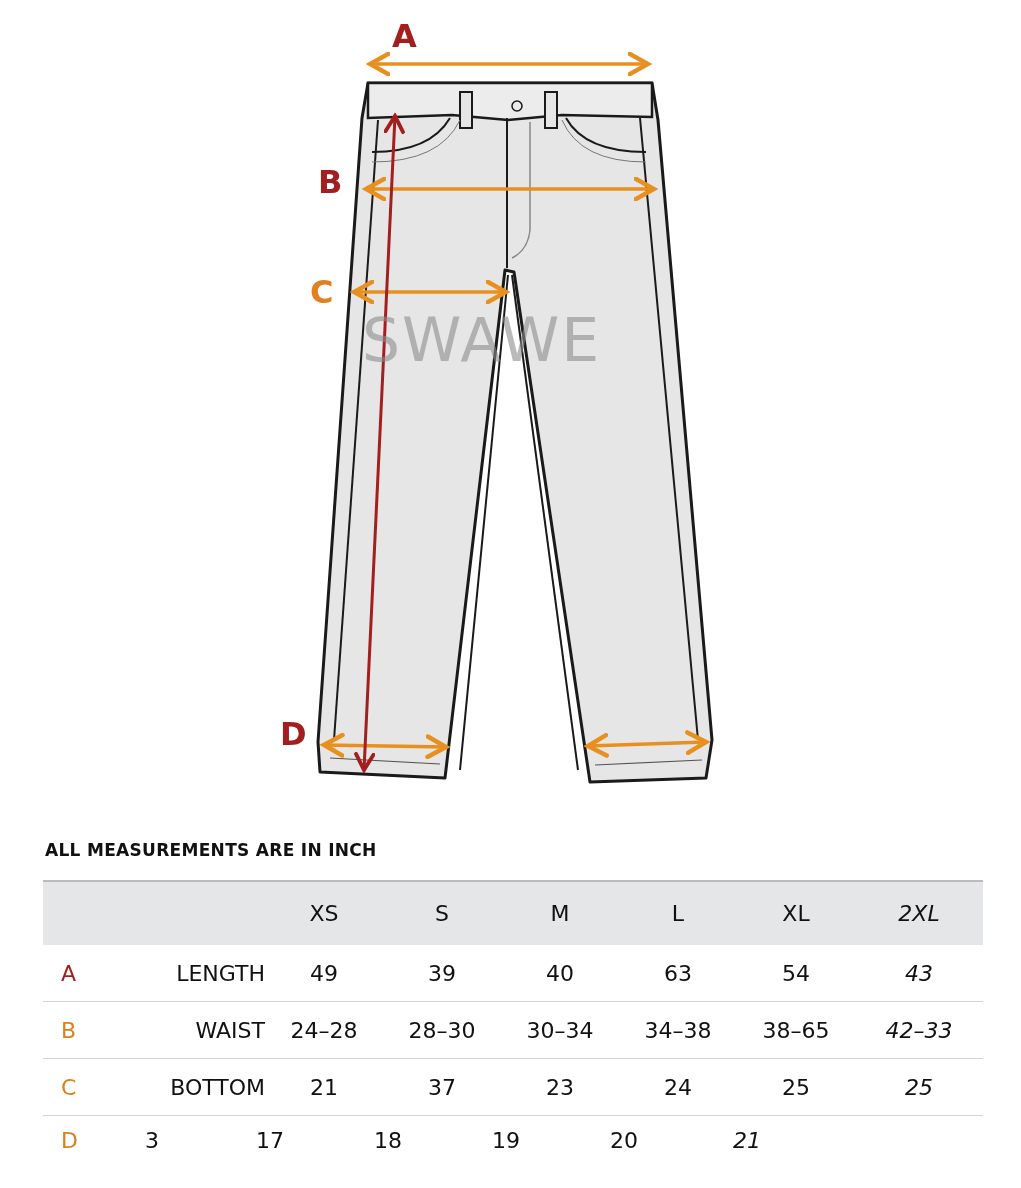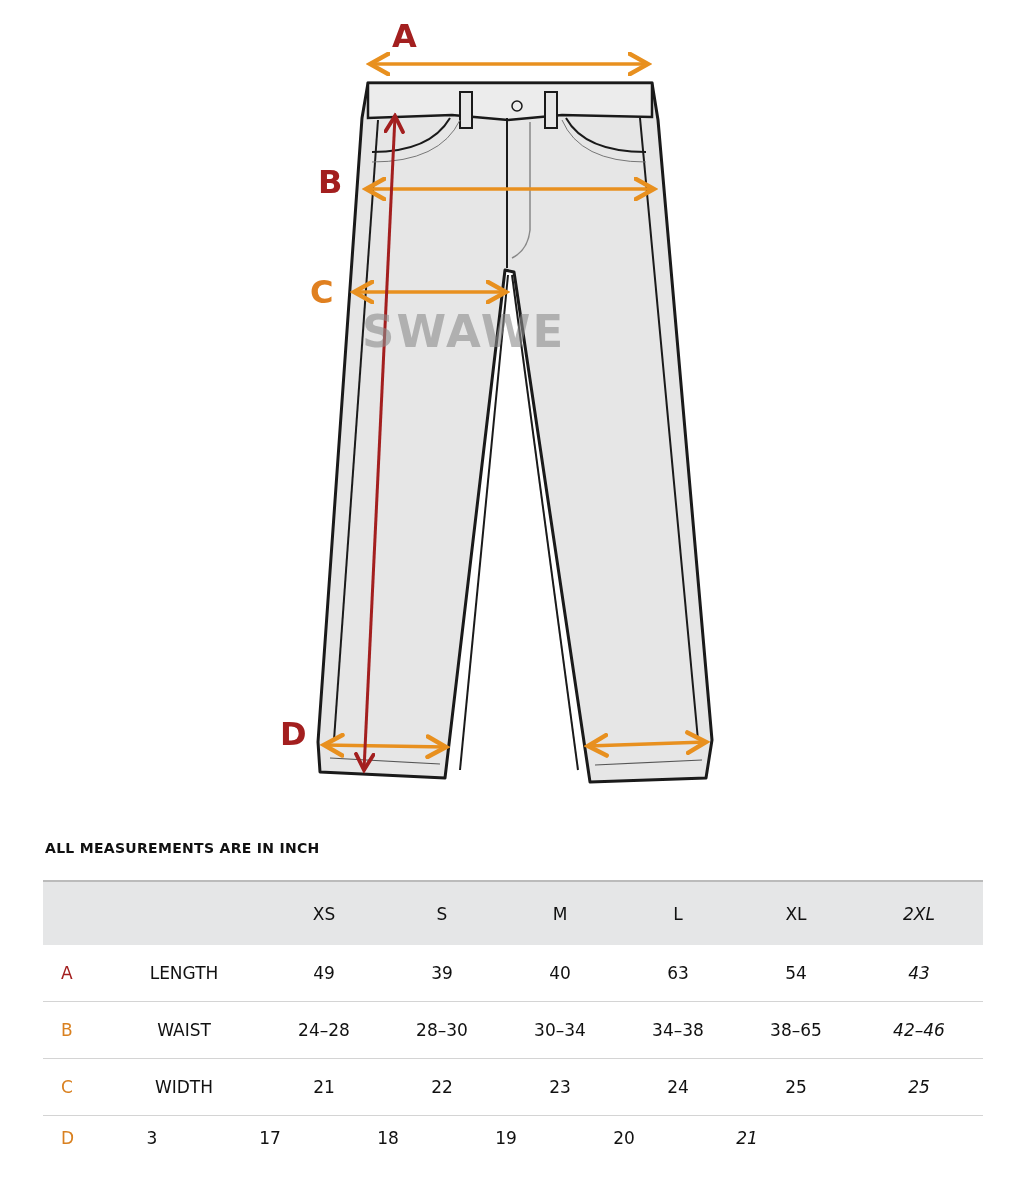--- a/index.html
+++ b/index.html
@@ -1,26 +1,26 @@
 <!DOCTYPE html>
 <html><head>
 <meta charset="utf-8">
 <style>
   html, body { margin:0; padding:0; background:#ffffff; }
   body { width:1021px; height:1188px; position:relative; overflow:hidden; font-family:"DejaVu Sans", sans-serif; }
   .diagram { position:absolute; left:0; top:0; width:1021px; height:820px; }
   .letter { position:absolute; font-family:"DejaVu Sans", sans-serif; font-weight:bold; font-size:32px; line-height:1; }
-  .watermark { position:absolute; left:362px; top:305px; font-family:"DejaVu Sans", sans-serif; font-weight:700; font-size:45px; color:rgba(140,140,140,0.6); letter-spacing:2px; }
-  .caption { position:absolute; left:45px; top:840px; font-size:14px; font-weight:bold; color:#111; letter-spacing:0.3px; }
+  .watermark { position:absolute; left:362px; top:305px; font-family:"DejaVu Sans", sans-serif; font-weight:400; font-size:60px; color:rgba(140,140,140,0.6); letter-spacing:2px; }
+  .caption { position:absolute; left:45px; top:840px; font-size:17px; font-weight:bold; color:#111; letter-spacing:0.3px; }
   .table { position:absolute; left:43px; top:880px; width:940px; }
   .row { display:flex; align-items:flex-start; border-bottom:1.5px solid #d4d4d4; }
   .row.header { background:#e5e6e7; height:63px; align-items:center; border-top:2px solid #bbb; border-bottom:none; }
-  .cell { font-size:17px; color:#111; text-align:center; }
+  .cell { font-size:22px; color:#111; text-align:center; }
   .c-letter { width:50px; text-align:left; padding-left:18px; box-sizing:border-box; }
-  .c-name { width:172px; text-align:center; padding-left:10px; box-sizing:border-box; }
+  .c-name { width:172px; text-align:right; padding-left:10px; box-sizing:border-box; }
   .c-val { width:118px; }
   .c-val.last { width:128px;font-style:italic; }
   .row.data { height:56px; align-items:center; }
   .row.data.tall { height:76px; align-items:flex-start; padding-top:12px; box-sizing:border-box; border-bottom:none; }
 </style>
 </head>
 <body>
 
 <div class="diagram">
   <svg width="1021" height="820" viewBox="0 0 1021 820">
@@ -105,28 +105,28 @@
   </div>
 
   <div class="row data">
     <div class="cell c-letter" style="color:#d9801f;">B</div>
     <div class="cell c-name">WAIST</div>
     <div class="cell c-val">24–28</div>
     <div class="cell c-val">28–30</div>
     <div class="cell c-val">30–34</div>
     <div class="cell c-val">34–38</div>
     <div class="cell c-val">38–65</div>
-    <div class="cell c-val last">42–46</div>
+    <div class="cell c-val last">42–33</div>
   </div>
 
   <div class="row data">
     <div class="cell c-letter" style="color:#d9801f;">C</div>
-    <div class="cell c-name">WIDTH</div>
+    <div class="cell c-name">BOTTOM</div>
     <div class="cell c-val">21</div>
-    <div class="cell c-val">22</div>
+    <div class="cell c-val">37</div>
     <div class="cell c-val">23</div>
     <div class="cell c-val">24</div>
     <div class="cell c-val">25</div>
     <div class="cell c-val last">25</div>
   </div>
 
   <div class="row data tall">
     <div class="cell c-letter" style="color:#d9801f;">D</div>
     <div class="cell c-val">3</div>
     <div class="cell c-val">17</div>

